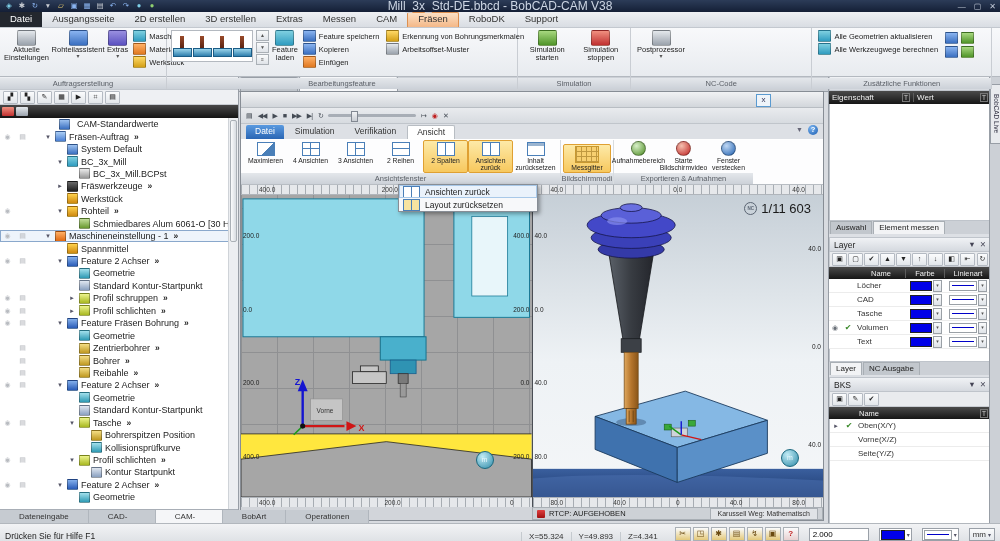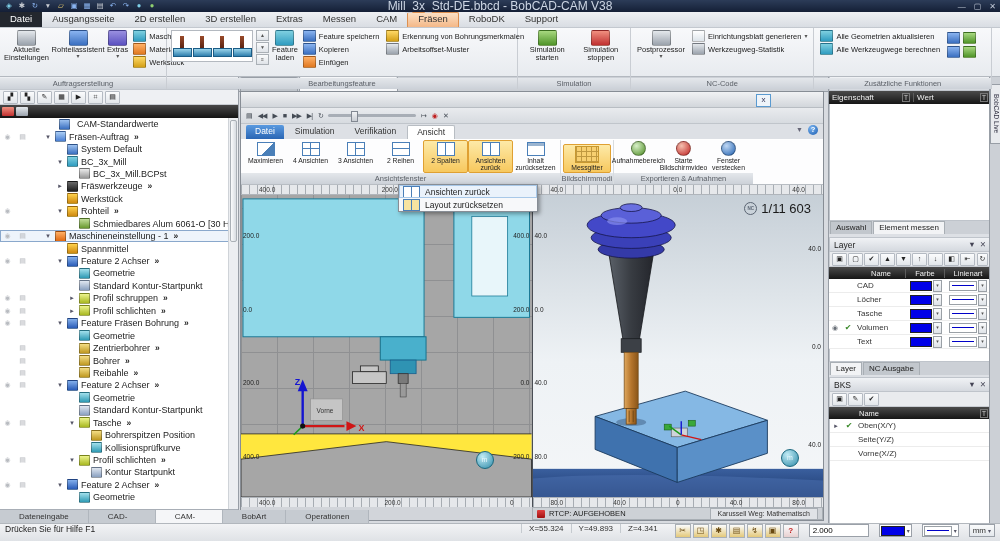--- a/index.html
+++ b/index.html
@@ -156,21 +156,21 @@
   .eyeg{color:#6a7078;font-size:7px}.chkg{color:#3a8a2a;font-size:8px}
   .sw{width:20px;height:8px;background:#0000e8;border:1px solid #222}
   .dd8{width:7px;height:10px;border:1px solid #9aa0a6;background:linear-gradient(#fafbfc,#dfe3e8);font-size:5px;text-align:center;line-height:9px;color:#555;margin-left:1px}
   .ln{width:26px;height:8px;background:#fff;border:1px solid #9aa0a6;position:relative}
   .ln::after{content:"";position:absolute;left:2px;right:2px;top:3px;height:1px;background:#0000c8}
   .bksbody{flex:1;background:#fff;border:1px solid #bfc4cb;border-top:none;min-height:0}
   .arrowg{color:#556;font-size:7px}
   .livestrip{position:absolute;right:0;top:76px;width:10px;bottom:17px;background:#ccd0d6;border-left:1px solid #989ea6;z-index:11}
   .livetab{position:absolute;right:0;top:8px;width:9px;height:58px;background:#e9ebee;border:1px solid #989ea6;border-right:none;writing-mode:vertical-rl;font-size:6.5px;color:#334;text-align:center;line-height:8px}
   
-  .statusbar{position:absolute;left:0;right:0;bottom:0;height:17px;background:linear-gradient(#f2f3f5,#dfe2e6);border-top:1px solid #b2b7bd;display:flex;align-items:flex-start;font-size:8.5px;padding:0 5px;gap:10px;z-index:50}
+  .statusbar{position:absolute;left:0;right:0;bottom:0;height:17px;background:linear-gradient(#f2f3f5,#dfe2e6);border-top:1px solid #b2b7bd;display:flex;align-items:flex-end;font-size:8.5px;padding:0 5px;gap:10px;z-index:50}
   .coordwrap{margin-left:auto;display:flex;align-items:center}
   .coord{border-left:1px solid #c5cacf;padding:0 7px;color:#333;font-size:8px}
   .sicons{display:flex;gap:2px;align-items:center}
   .sic{width:14px;height:12px;border:1px solid #aab0b6;background:linear-gradient(#fbfcfd,#e4c97a);font-size:8px;text-align:center;line-height:11px;color:#6a4a10}
   .sic.hq{color:#c02020;font-weight:bold;background:linear-gradient(#fbfcfd,#e8d0d0)}
   .sinput{width:52px;height:11px;border:1px solid #9aa0a8;background:#fff;font-size:8px;padding:0 3px;font-family:"Liberation Sans",sans-serif}
   .swdd,.lndd,.undd{display:flex;align-items:center;border:1px solid #9aa0a8;background:#fff;height:11px;padding:0 1px}
   .swdd .sw{width:22px}
   .undd{background:linear-gradient(#fafbfc,#e4e8ec);padding:0 3px;font-size:8px;color:#333}
   .tick{font-size:6px;color:#556;margin-left:2px}
@@ -304,31 +304,20 @@
         </div>
       <div class="glabel">Simulation</div>
     </div>
 
     <div class="rgroup" style="width:188px">
       <div class="rbig">
           <span class="ic c-gray"></span>
           <span class="lbl">Postprozessor</span>
           <span class="caret">▾</span>
         </div>
-      <div class="rcol">
-        <div class="rsmall">
-            <span class="ic ic12 c-white"></span>
-            <span>Einrichtungsblatt generieren</span>
-            <span class="caret">▾</span>
-          </div>
-        <div class="rsmall">
-            <span class="ic ic12 c-gray"></span>
-            <span>Werkzeugweg-Statistik</span>
-          </div>
-      </div>
       <div class="glabel">NC-Code</div>
     </div>
 
     <div class="rgroup" style="width:186px">
       <div class="rcol">
         <div class="rsmall">
             <span class="ic ic12 c-teal"></span>
             <span>Alle Geometrien aktualisieren</span>
           </div>
         <div class="rsmall">
@@ -1043,35 +1032,35 @@
       <span class="lgh w12"></span>
       <span class="lgh nameflex">Name</span>
       <span class="lgh w36">Farbe</span>
       <span class="lgh w44" style="border-right:none">Linienart</span>
     </div>
     <div>
 
         <div class="lrow">
           <span class="ce w10 eyeg"></span>
           <span class="ce w12 chkg"></span>
-          <span class="ce nameflex">CAD</span>
+          <span class="ce nameflex">Löcher</span>
           <span class="ce w36">
             <span class="sw"></span>
             <span class="dd8">▾</span>
           </span>
           <span class="ce w44">
             <span class="ln"></span>
             <span class="dd8">▾</span>
           </span>
         </div>
 
         <div class="lrow">
           <span class="ce w10 eyeg"></span>
           <span class="ce w12 chkg"></span>
-          <span class="ce nameflex">Löcher</span>
+          <span class="ce nameflex">CAD</span>
           <span class="ce w36">
             <span class="sw"></span>
             <span class="dd8">▾</span>
           </span>
           <span class="ce w44">
             <span class="ln"></span>
             <span class="dd8">▾</span>
           </span>
         </div>
 
@@ -1151,27 +1140,27 @@
 
           <div class="lrow">
             <span class="ce w10 arrowg">▸</span>
             <span class="ce w12 chkg">✔</span>
             <span class="ce nameflex">Oben(X/Y)</span>
           </div>
 
           <div class="lrow">
             <span class="ce w10 arrowg"></span>
             <span class="ce w12 chkg"></span>
-            <span class="ce nameflex">Seite(Y/Z)</span>
+            <span class="ce nameflex">Vorne(X/Z)</span>
           </div>
 
           <div class="lrow">
             <span class="ce w10 arrowg"></span>
             <span class="ce w12 chkg"></span>
-            <span class="ce nameflex">Vorne(X/Z)</span>
+            <span class="ce nameflex">Seite(Y/Z)</span>
           </div>
 
       </div>
     </div>
   </div>
 
   <div class="livestrip">
     <div class="livetab">BobCAD Live</div>
   </div>
 

